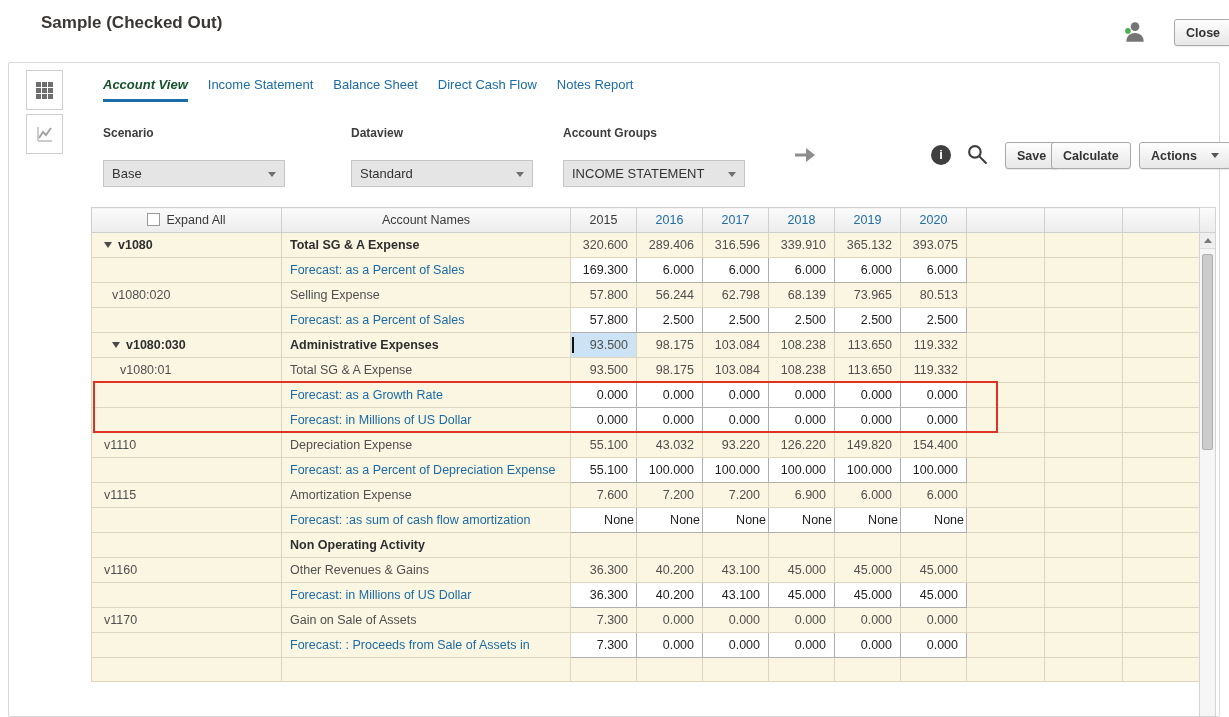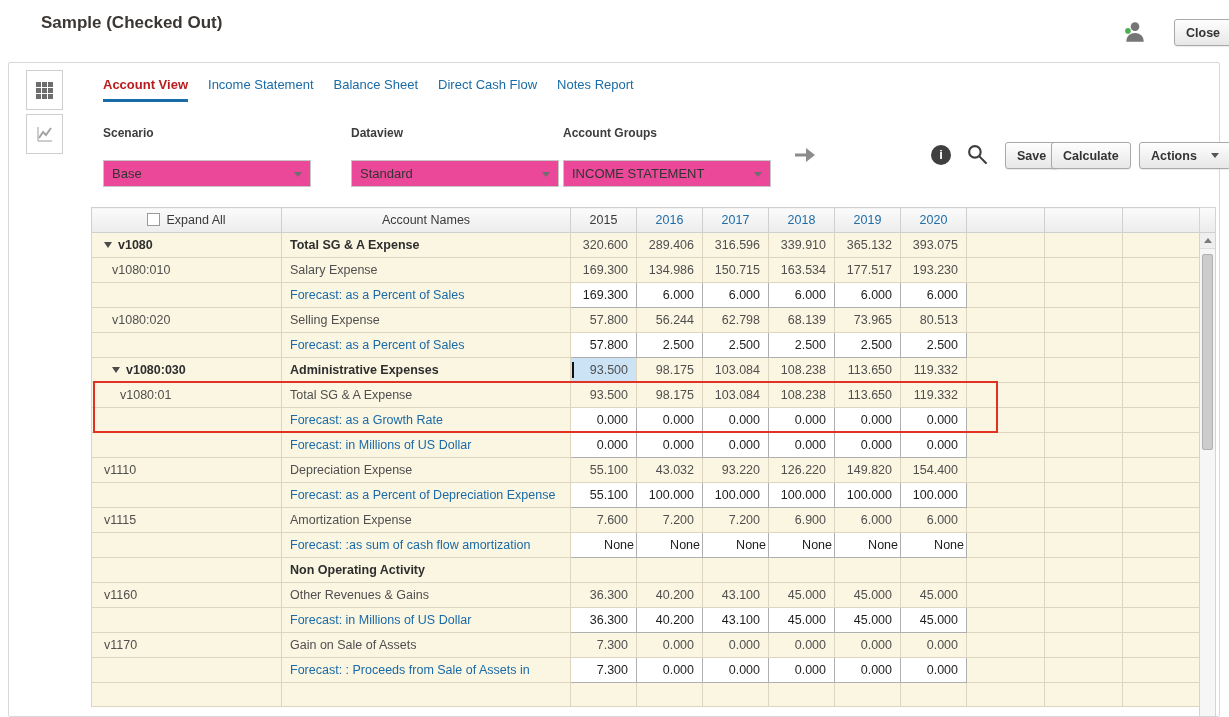--- a/index.html
+++ b/index.html
@@ -22,27 +22,27 @@
 
   
   .side-btn { position:absolute; left:26px; width:37px; height:40px; border:1px solid #cfcfcf;
               background:#fff; display:flex; align-items:center; justify-content:center; cursor:pointer; }
   .side-btn.b1 { top:70px; }
   .side-btn.b2 { top:114px; }
 
   
   .tabs { position:absolute; left:103px; top:77px; display:flex; gap:20px; }
   .tab { font-size:13px; color:#1a6ba6; padding-bottom:7px; cursor:pointer; border-bottom:3px solid transparent; }
-  .tab.active { font-weight:bold; color:#b91c1c; border-bottom-color:#1a6ca8; }
+  .tab.active { font-weight:bold; color:#14532d; border-bottom-color:#1a6ca8;font-style:italic; }
 
   
   .filter { position:absolute; top:126px; width:198px; }
   .filter.f1 { left:103px; } .filter.f2 { left:351px; } .filter.f3 { left:563px; }
   .flabel { font-size:12px; font-weight:bold; color:#3d3d3d; margin-bottom:20px; }
-  .select { position:relative; width:208px; height:27px; border:1px solid #c6c6c6; background:#ec4899;
+  .select { position:relative; width:182px; height:27px; border:1px solid #c6c6c6; background:#e5e5e5;
             display:flex; align-items:center; padding:0 24px 0 8px; font-size:13px; color:#333; cursor:pointer; }
   .chev { position:absolute; right:8px; top:11px; width:0; height:0;
           border-left:4px solid transparent; border-right:4px solid transparent; border-top:5px solid #6f6f6f; }
 
   
   .ic-btn { position:absolute; background:none; border:none; padding:0; cursor:pointer; }
   .go { left:793px; top:145px; }
   .info { left:931px; top:145px; width:20px; height:20px; border-radius:50%; background:#3f3f3f; color:#fff;
           font-size:13px; font-weight:bold; text-align:center; line-height:20px; }
   .search { left:966px; top:143px; }
@@ -220,33 +220,20 @@
             <td class="c-val calc">320.600</td>
             <td class="c-val calc">289.406</td>
             <td class="c-val calc">316.596</td>
             <td class="c-val calc">339.910</td>
             <td class="c-val calc">365.132</td>
             <td class="c-val calc">393.075</td>
             <td class="c-val calc"></td>
             <td class="c-val calc"></td>
             <td class="c-val calc"></td>
           </tr>
-          <tr class="r-account">
-            <td class="c-account ind1"><span>v1080:010</span></td>
-            <td class="c-name">Salary Expense</td>
-            <td class="c-val calc">169.300</td>
-            <td class="c-val calc">134.986</td>
-            <td class="c-val calc">150.715</td>
-            <td class="c-val calc">163.534</td>
-            <td class="c-val calc">177.517</td>
-            <td class="c-val calc">193.230</td>
-            <td class="c-val calc"></td>
-            <td class="c-val calc"></td>
-            <td class="c-val calc"></td>
-          </tr>
           <tr class="r-forecast">
             <td class="c-account ind0"><span></span></td>
             <td class="c-name link">Forecast: as a Percent of Sales</td>
             <td class="c-val editable">169.300</td>
             <td class="c-val editable">6.000</td>
             <td class="c-val editable">6.000</td>
             <td class="c-val editable">6.000</td>
             <td class="c-val editable">6.000</td>
             <td class="c-val editable">6.000</td>
             <td class="c-val calc"></td>

